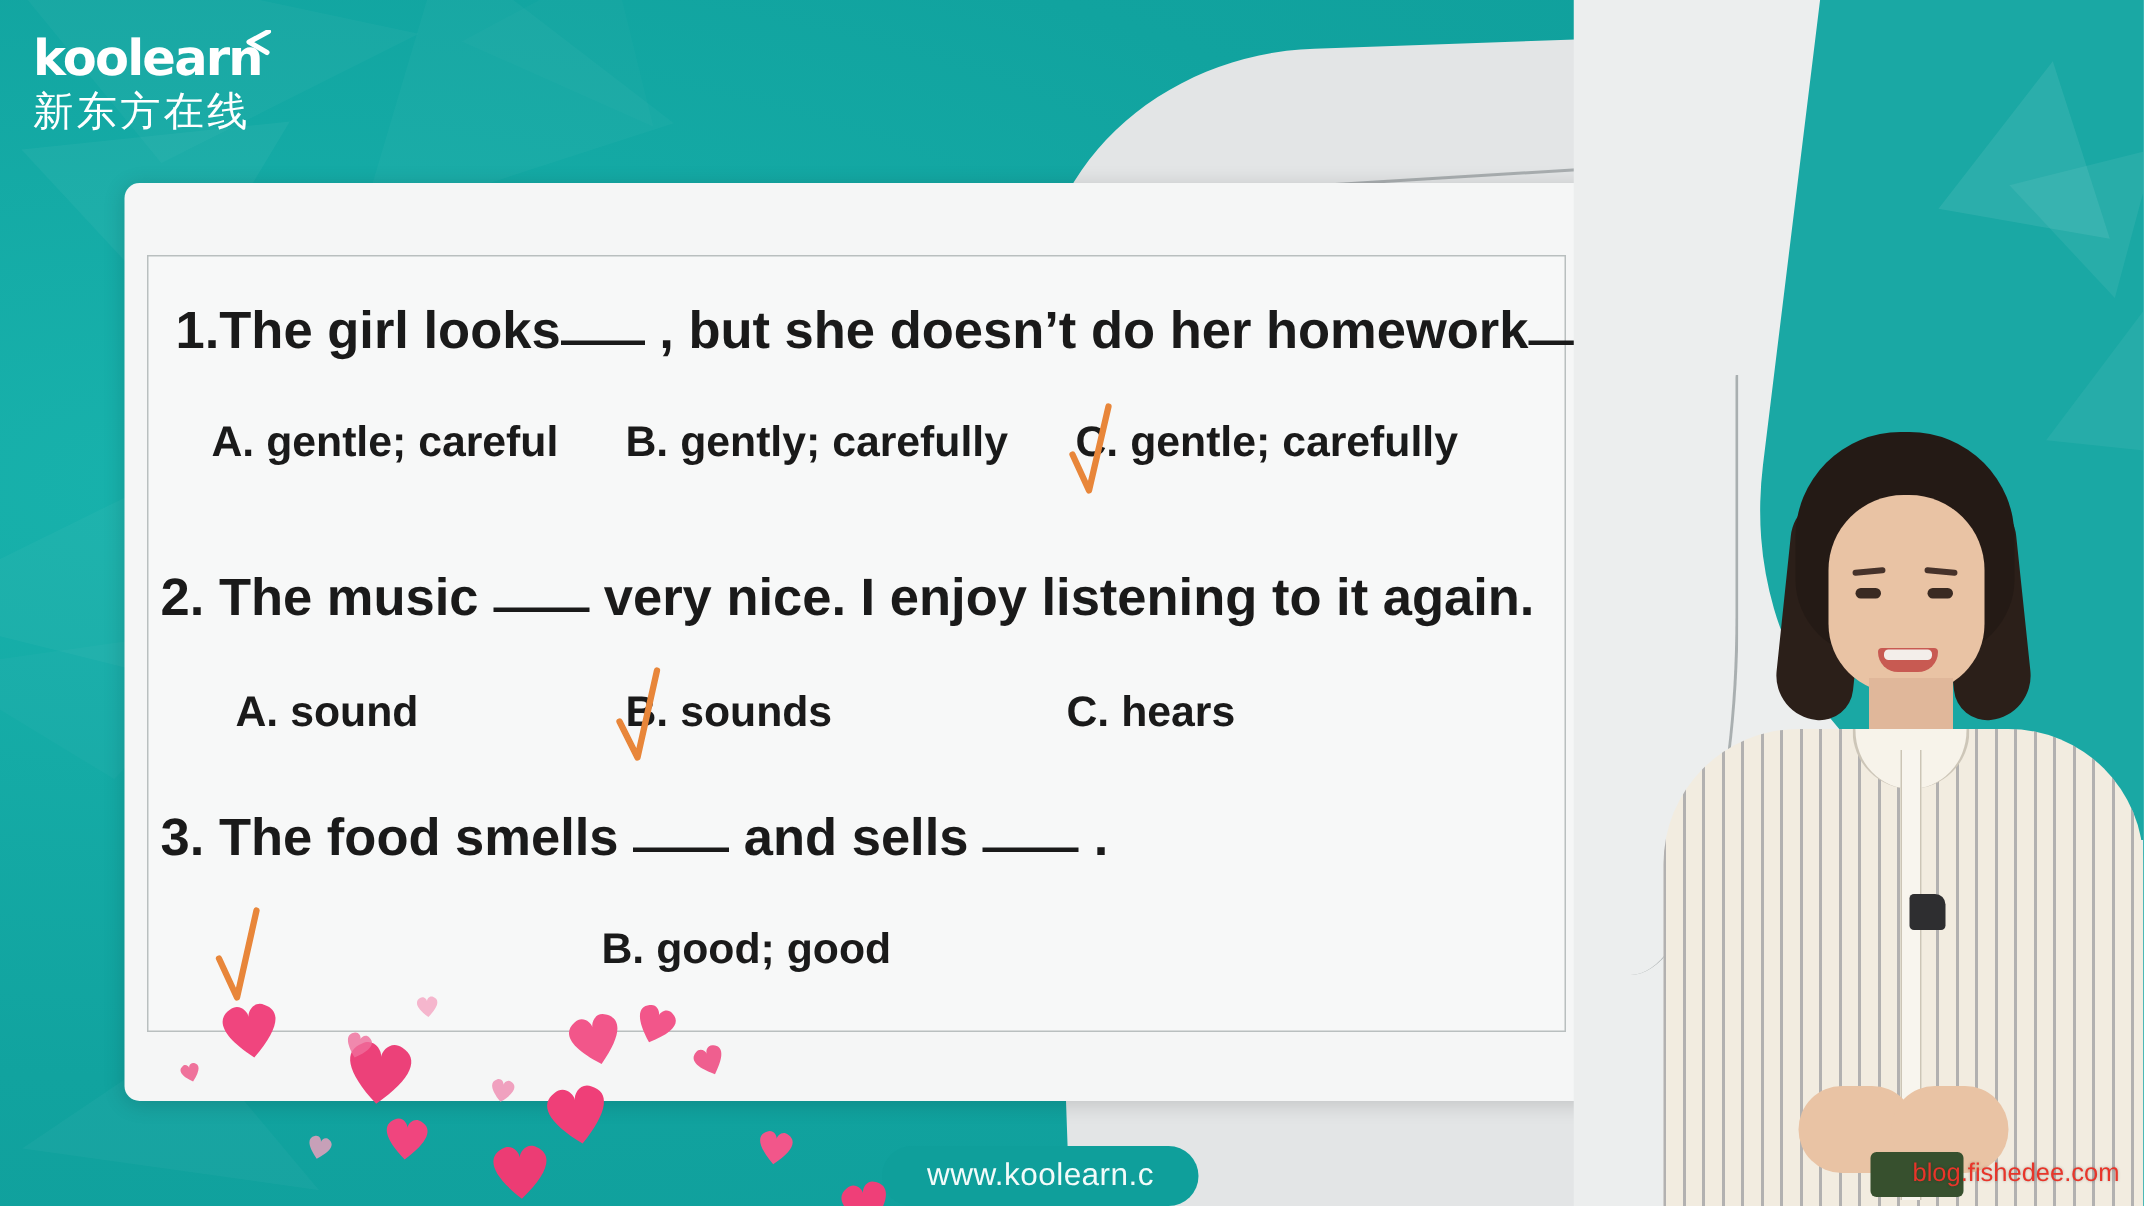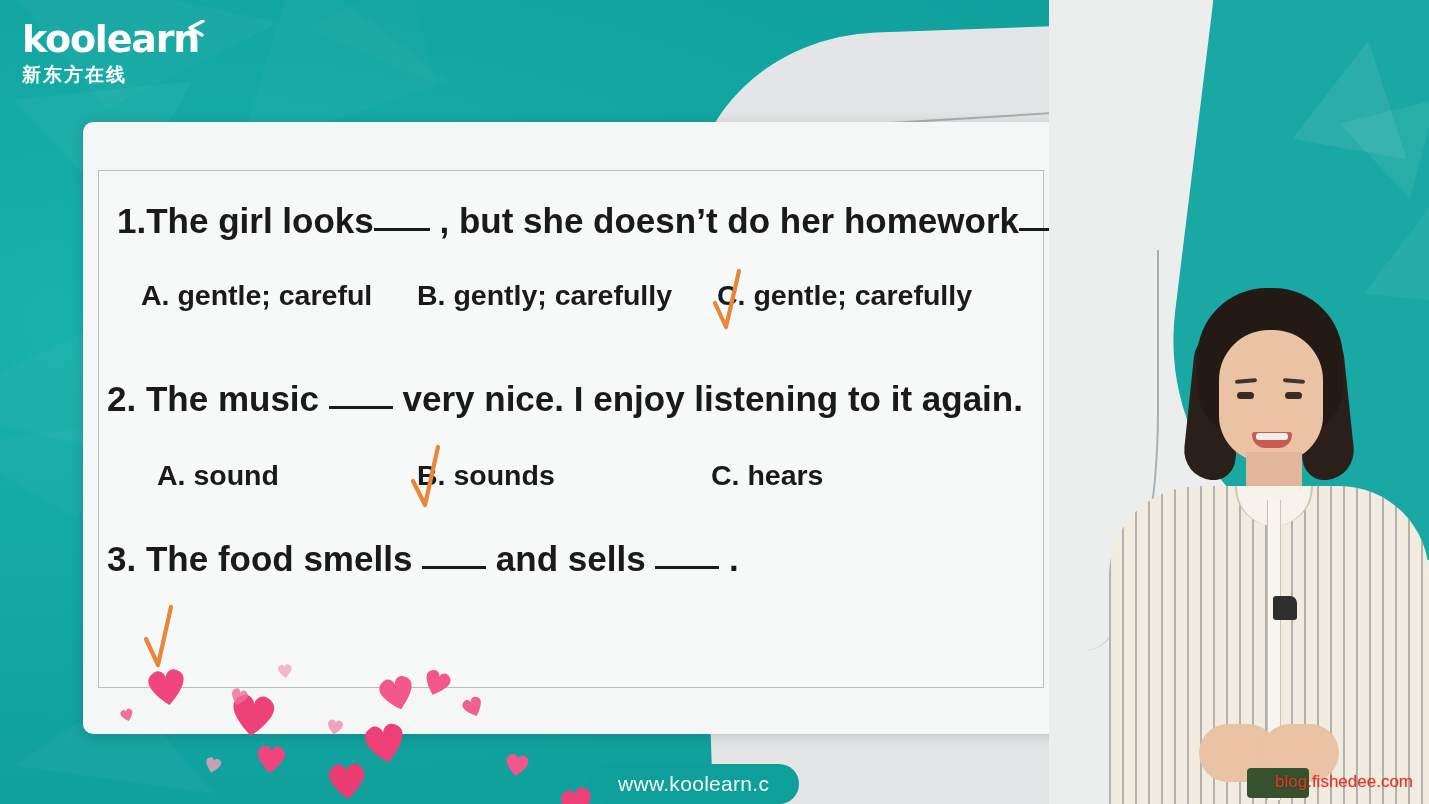--- a/index.html
+++ b/index.html
@@ -32,34 +32,34 @@
 
   
   .logo {
     position:absolute;
     left:22px; top:18px;
     width:170px; height:72px;
     color:#ffffff;
     z-index:40;
   }
   .logo-en {
-    font-size:38px;
+    font-size:33px;
     font-weight:700;
     letter-spacing:-1.2px;
     line-height:42px;
     font-family:"DejaVu Sans", sans-serif;
   }
   .logo-tick {
     position:absolute;
     right:-6px; top:2px;
     width:20px; height:20px;
   }
   .logo-cn {
-    font-size:19px;
-    font-weight:700;
+    font-size:27px;
+    font-weight:400;
     letter-spacing:2px;
     line-height:29px;
     font-family:"DejaVu Sans", sans-serif;
   }
 
   
   .blob {
     position:absolute;
     left:700px; top:28px;
     width:620px; height:790px;
@@ -403,20 +403,24 @@
         <path d="M4 38 L16 62 L29 4" fill="none" stroke="#e8863a" stroke-width="4.2" stroke-linecap="round" stroke-linejoin="round"></path>
       </svg>
 
       <div class="qline" style="left:8px; top:368px;">
         <span>3.</span>
         <span>The food smells</span>
         <span class="blank w4"></span>
         <span>and sells</span>
         <span class="blank w4"></span>
         <span>.</span>
+      </div>
+      <div class="oline" style="left:302px; top:446px;">
+        <span>B.</span>
+        <span>good; good</span>
       </div>
       <svg class="check" viewBox="0 0 34 66" style="left:44px; top:432px;">
         <path d="M3 36 L15 62 L28 4" fill="none" stroke="#e8863a" stroke-width="4.2" stroke-linecap="round" stroke-linejoin="round"></path>
       </svg>
 
     </div>
   </div>
 
   <div class="heart" style="left:150px;top:672px;transform:rotate(-8deg) scale(1.3);">
     <svg width="34" height="30" viewBox="0 0 34 30">

